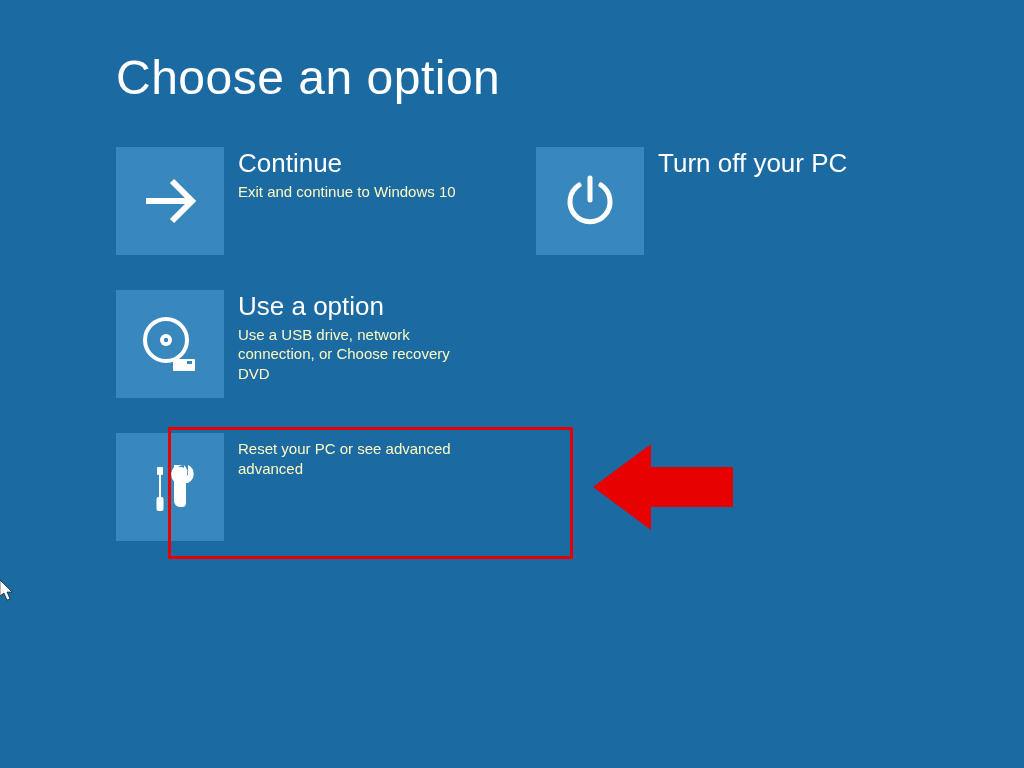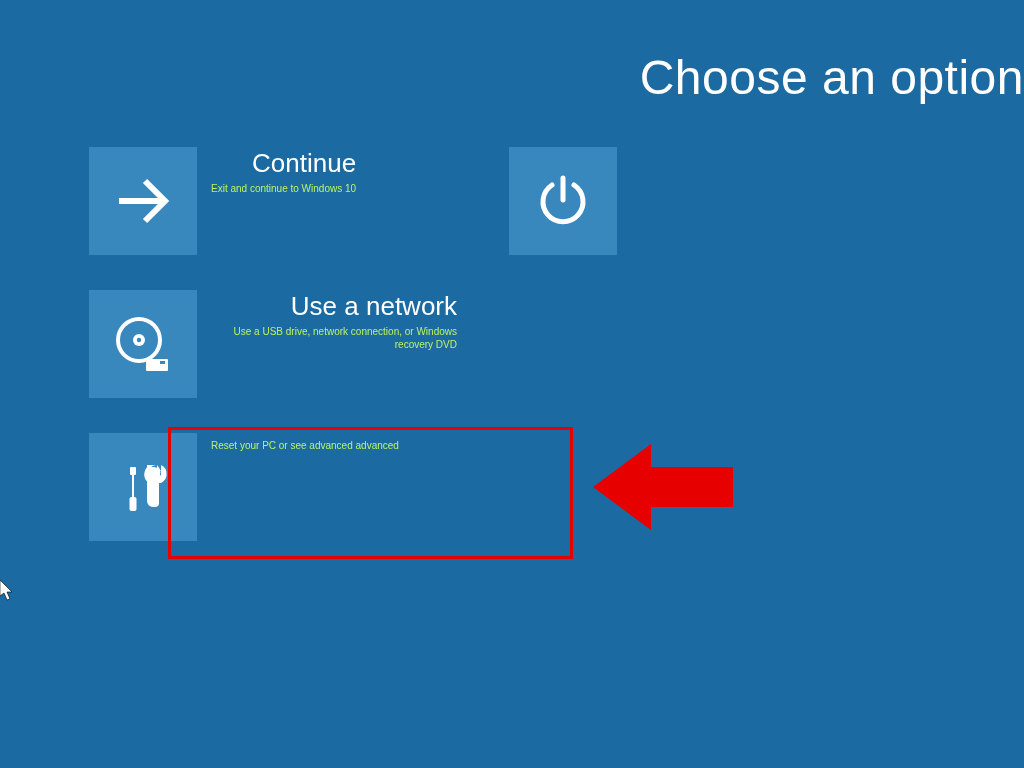--- a/index.html
+++ b/index.html
@@ -10,22 +10,21 @@
   body {
     width: 1024px;
     height: 768px;
     background: #1b6aa1;
     font-family: "Segoe UI", "Segoe UI Light", Arial, sans-serif;
     color: #ffffff;
     overflow: hidden;
     position: relative;
   }
   .container {
-    padding: 50px 0 0 89px;
-    text-align: right;
+    padding: 50px 0 0 116px;
   }
   .page-title {
     font-size: 48px;
     font-weight: 300;
     letter-spacing: 0.5px;
     margin-bottom: 42px;
   }
   .options-grid {
     display: grid;
     grid-template-columns: 400px 400px;
@@ -50,25 +49,25 @@
     padding-left: 14px;
     padding-top: 2px;
     max-width: 260px;
   }
   .option-title {
     font-size: 26px;
     font-weight: 300;
     line-height: 1.1;
   }
   .option-desc {
-    font-size: 10px;
+    font-size: 15px;
     font-weight: 300;
     line-height: 1.3;
     margin-top: 4px;
-    color: #bef264;
+    color: #fef9c3;
   }
   .highlight-box {
     position: absolute;
     left: 168px;
     top: 427px;
     width: 405px;
     height: 132px;
     border: 3px solid #e60000;
     pointer-events: none;
   }
@@ -111,35 +110,38 @@
 
     <div class="option">
       <div class="option-icon-box">
         <svg width="58" height="58" viewBox="0 0 58 58">
           <g stroke="#ffffff" stroke-width="5" fill="none" stroke-linecap="round">
             <path d="M 18 13 A 20 20 0 1 0 40 13"></path>
             <line x1="29" y1="6" x2="29" y2="28"></line>
           </g>
         </svg>
       </div>
+      <div class="option-text">
+        <div class="option-title">Turn off your PC</div>
+      </div>
     </div>
 
     <div class="option">
       <div class="option-icon-box">
         <svg width="66" height="66" viewBox="0 0 66 66">
           <circle cx="29" cy="29" r="21" stroke="#ffffff" stroke-width="4" fill="none"></circle>
           <circle cx="29" cy="29" r="6" fill="#ffffff"></circle>
           <circle cx="29" cy="29" r="2.2" fill="#3988bd"></circle>
           <rect x="36" y="48" width="22" height="12" rx="1" fill="#ffffff"></rect>
           <rect x="50" y="50" width="5" height="3" fill="#3988bd"></rect>
         </svg>
       </div>
       <div class="option-text">
-        <div class="option-title">Use a network</div>
-        <div class="option-desc">Use a USB drive, network connection, or Windows recovery DVD</div>
+        <div class="option-title">Use a option</div>
+        <div class="option-desc">Use a USB drive, network connection, or Choose recovery DVD</div>
       </div>
     </div>
 
     <div></div>
 
     <div class="option">
       <div class="option-icon-box">
         <svg width="60" height="60" viewBox="0 0 60 60">
           <g fill="#ffffff">
 

